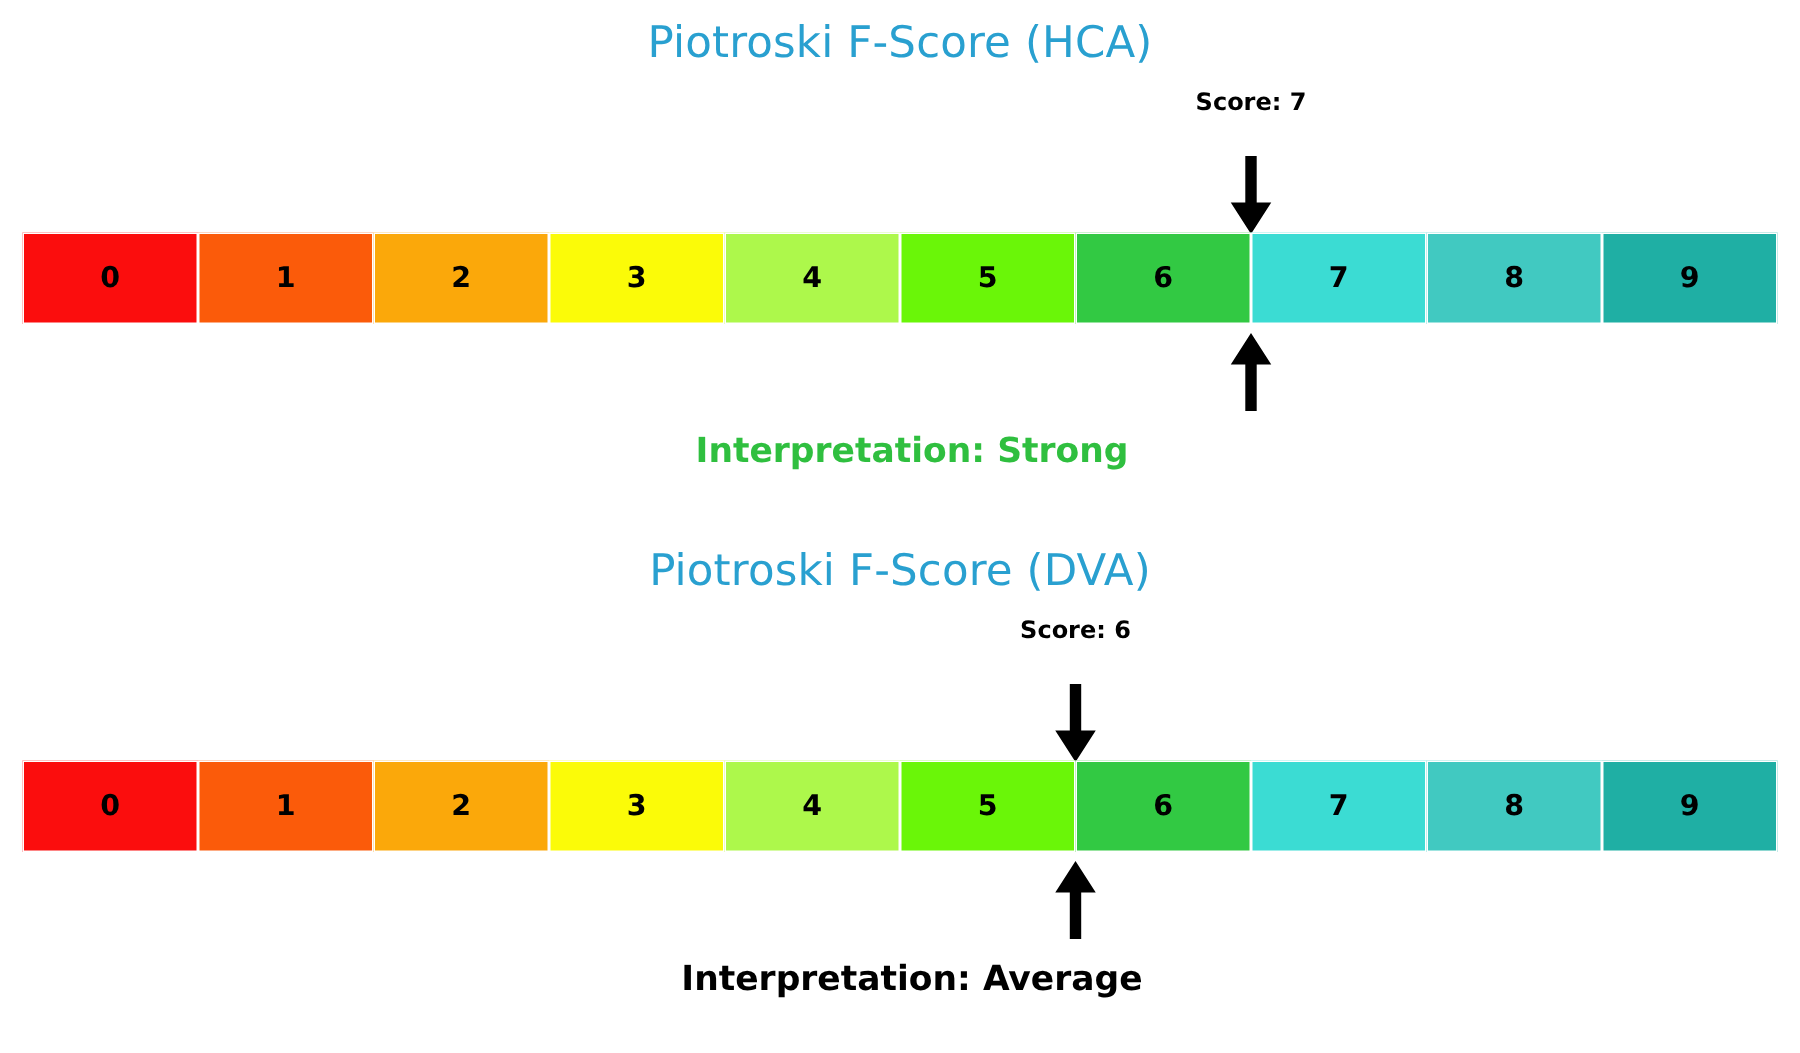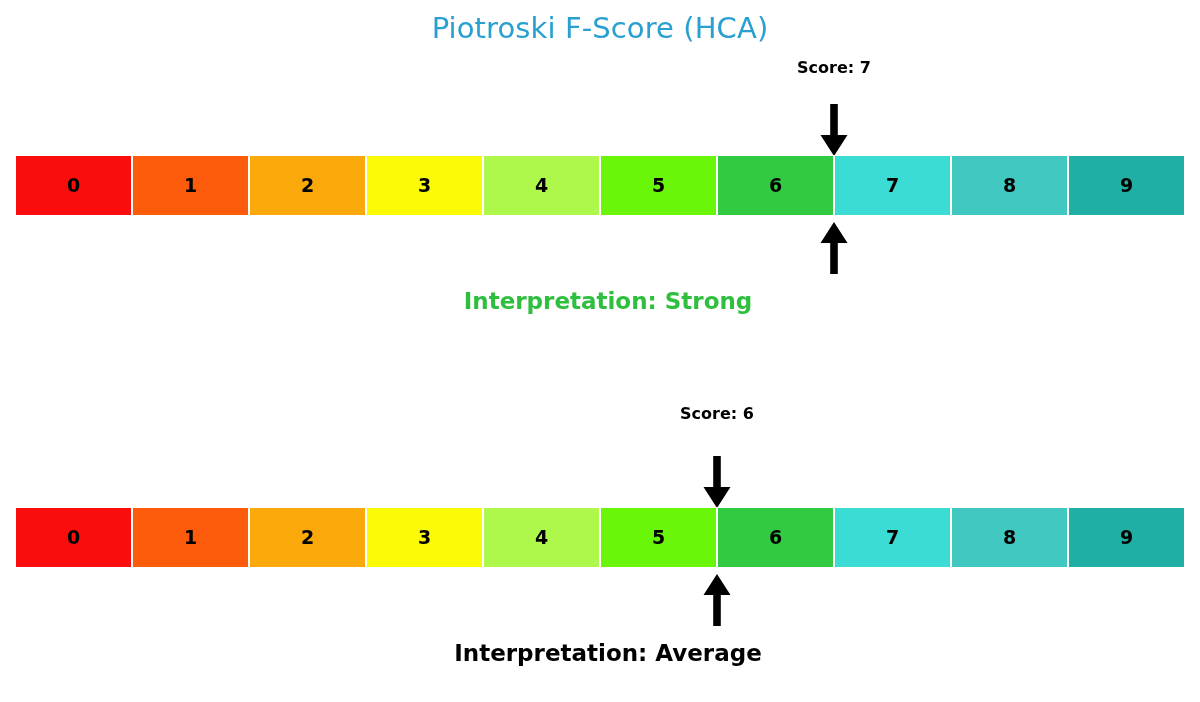--- a/index.html
+++ b/index.html
@@ -41,21 +41,21 @@
 
   .score-label {
     position: absolute;
     color: #000000;
     font-size: 16px;
     font-weight: bold;
     white-space: nowrap;
     transform: translateX(-50%);
   }
   #panel-hca .score-label { top: 58px; }
-  #panel-dva .score-label { top: 52px; }
+  #panel-dva .score-label { top: 58px; }
 
   
   .arrow {
     position: absolute;
     transform: translateX(-50%);
     width: 34px;
     height: 52px;
   }
   .arrow svg { display: block; width: 34px; height: 52px; }
 
@@ -156,20 +156,21 @@
     <svg viewBox="0 0 34 52" xmlns="http://www.w3.org/2000/svg">
       <path d="M17 0 L30.5 21 H20.8 V52 H13.2 V21 H3.5 Z" fill="#000000"></path>
     </svg>
   </div>
 
   <div class="interpretation" id="hca-interpretation" style="color: rgb(47, 191, 63);">Interpretation: Strong</div>
 </div>
 
 <div class="panel" id="panel-dva">
 
+  <div class="chart-title">Piotroski F-Score (DVA)</div>
 
   <div class="score-label" id="dva-score-label" style="left: 717px;">Score: 6</div>
 
   <div class="arrow arrow-down" id="dva-arrow-down" style="left: 717px;">
     <svg viewBox="0 0 34 52" xmlns="http://www.w3.org/2000/svg">
       <path d="M13.2 0 H20.8 V31 H30.5 L17 52 L3.5 31 H13.2 Z" fill="#000000"></path>
     </svg>
   </div>
 
   <div class="gauge" id="dva-gauge">

